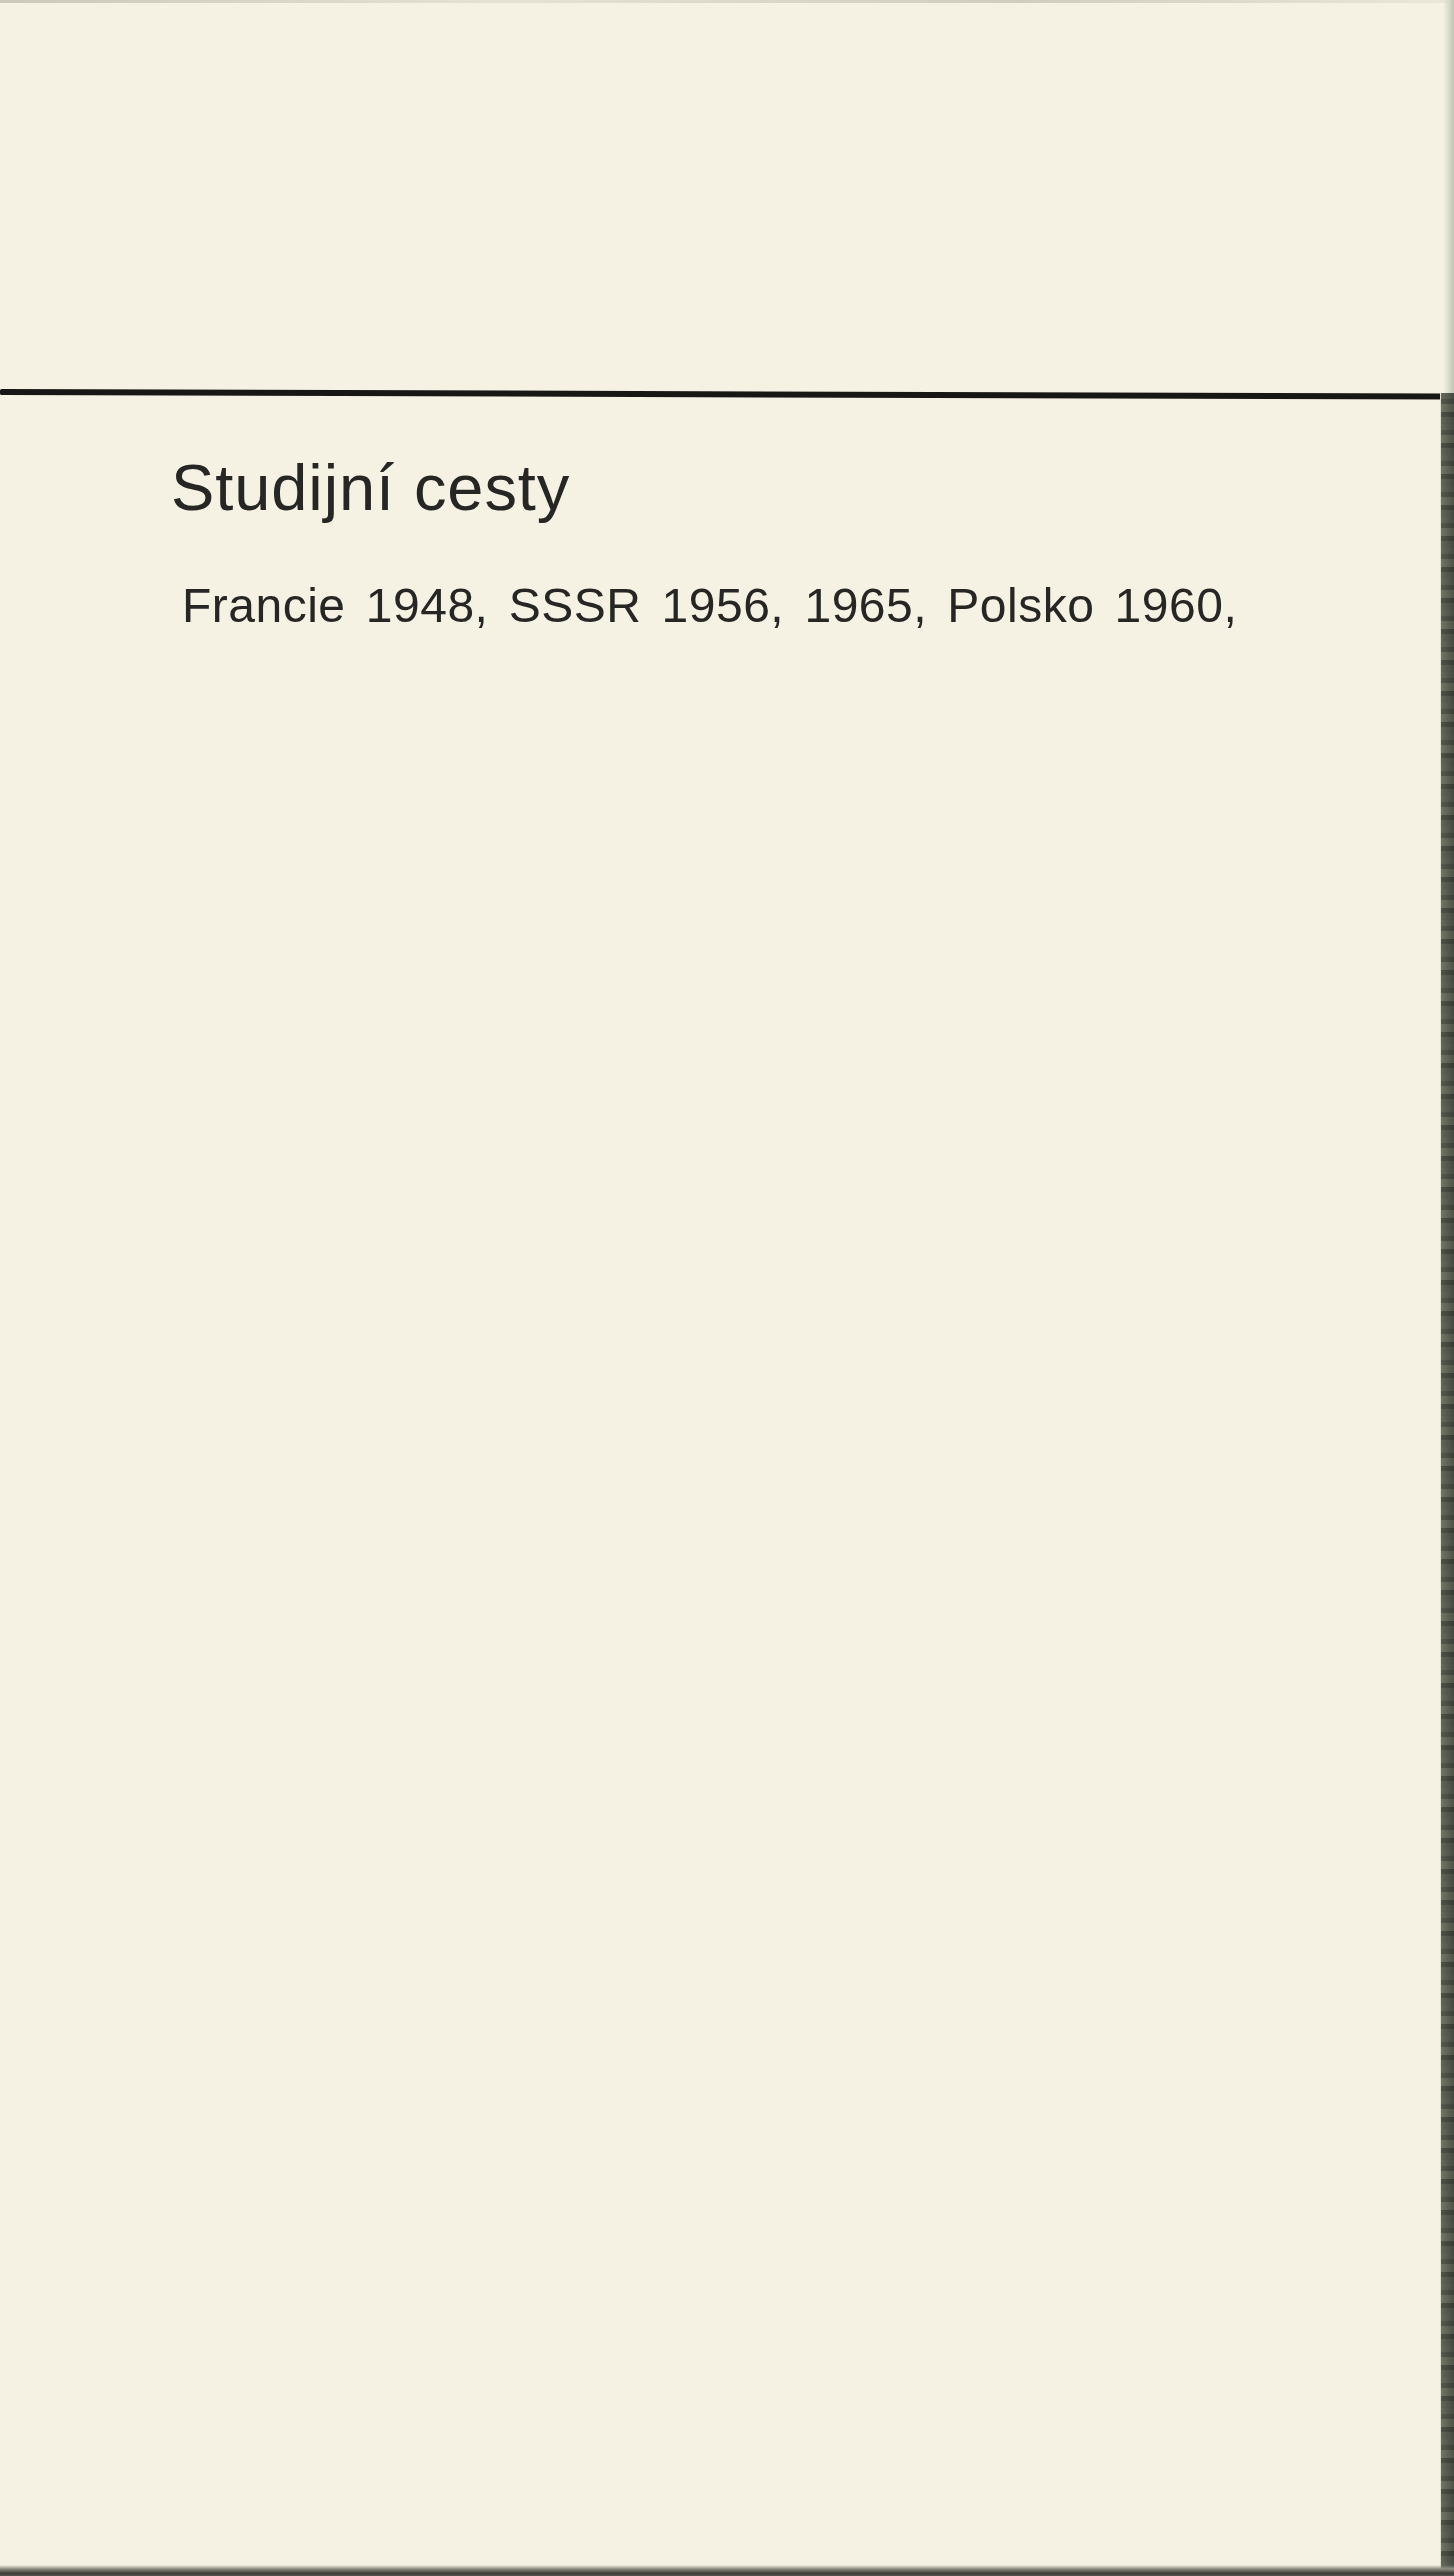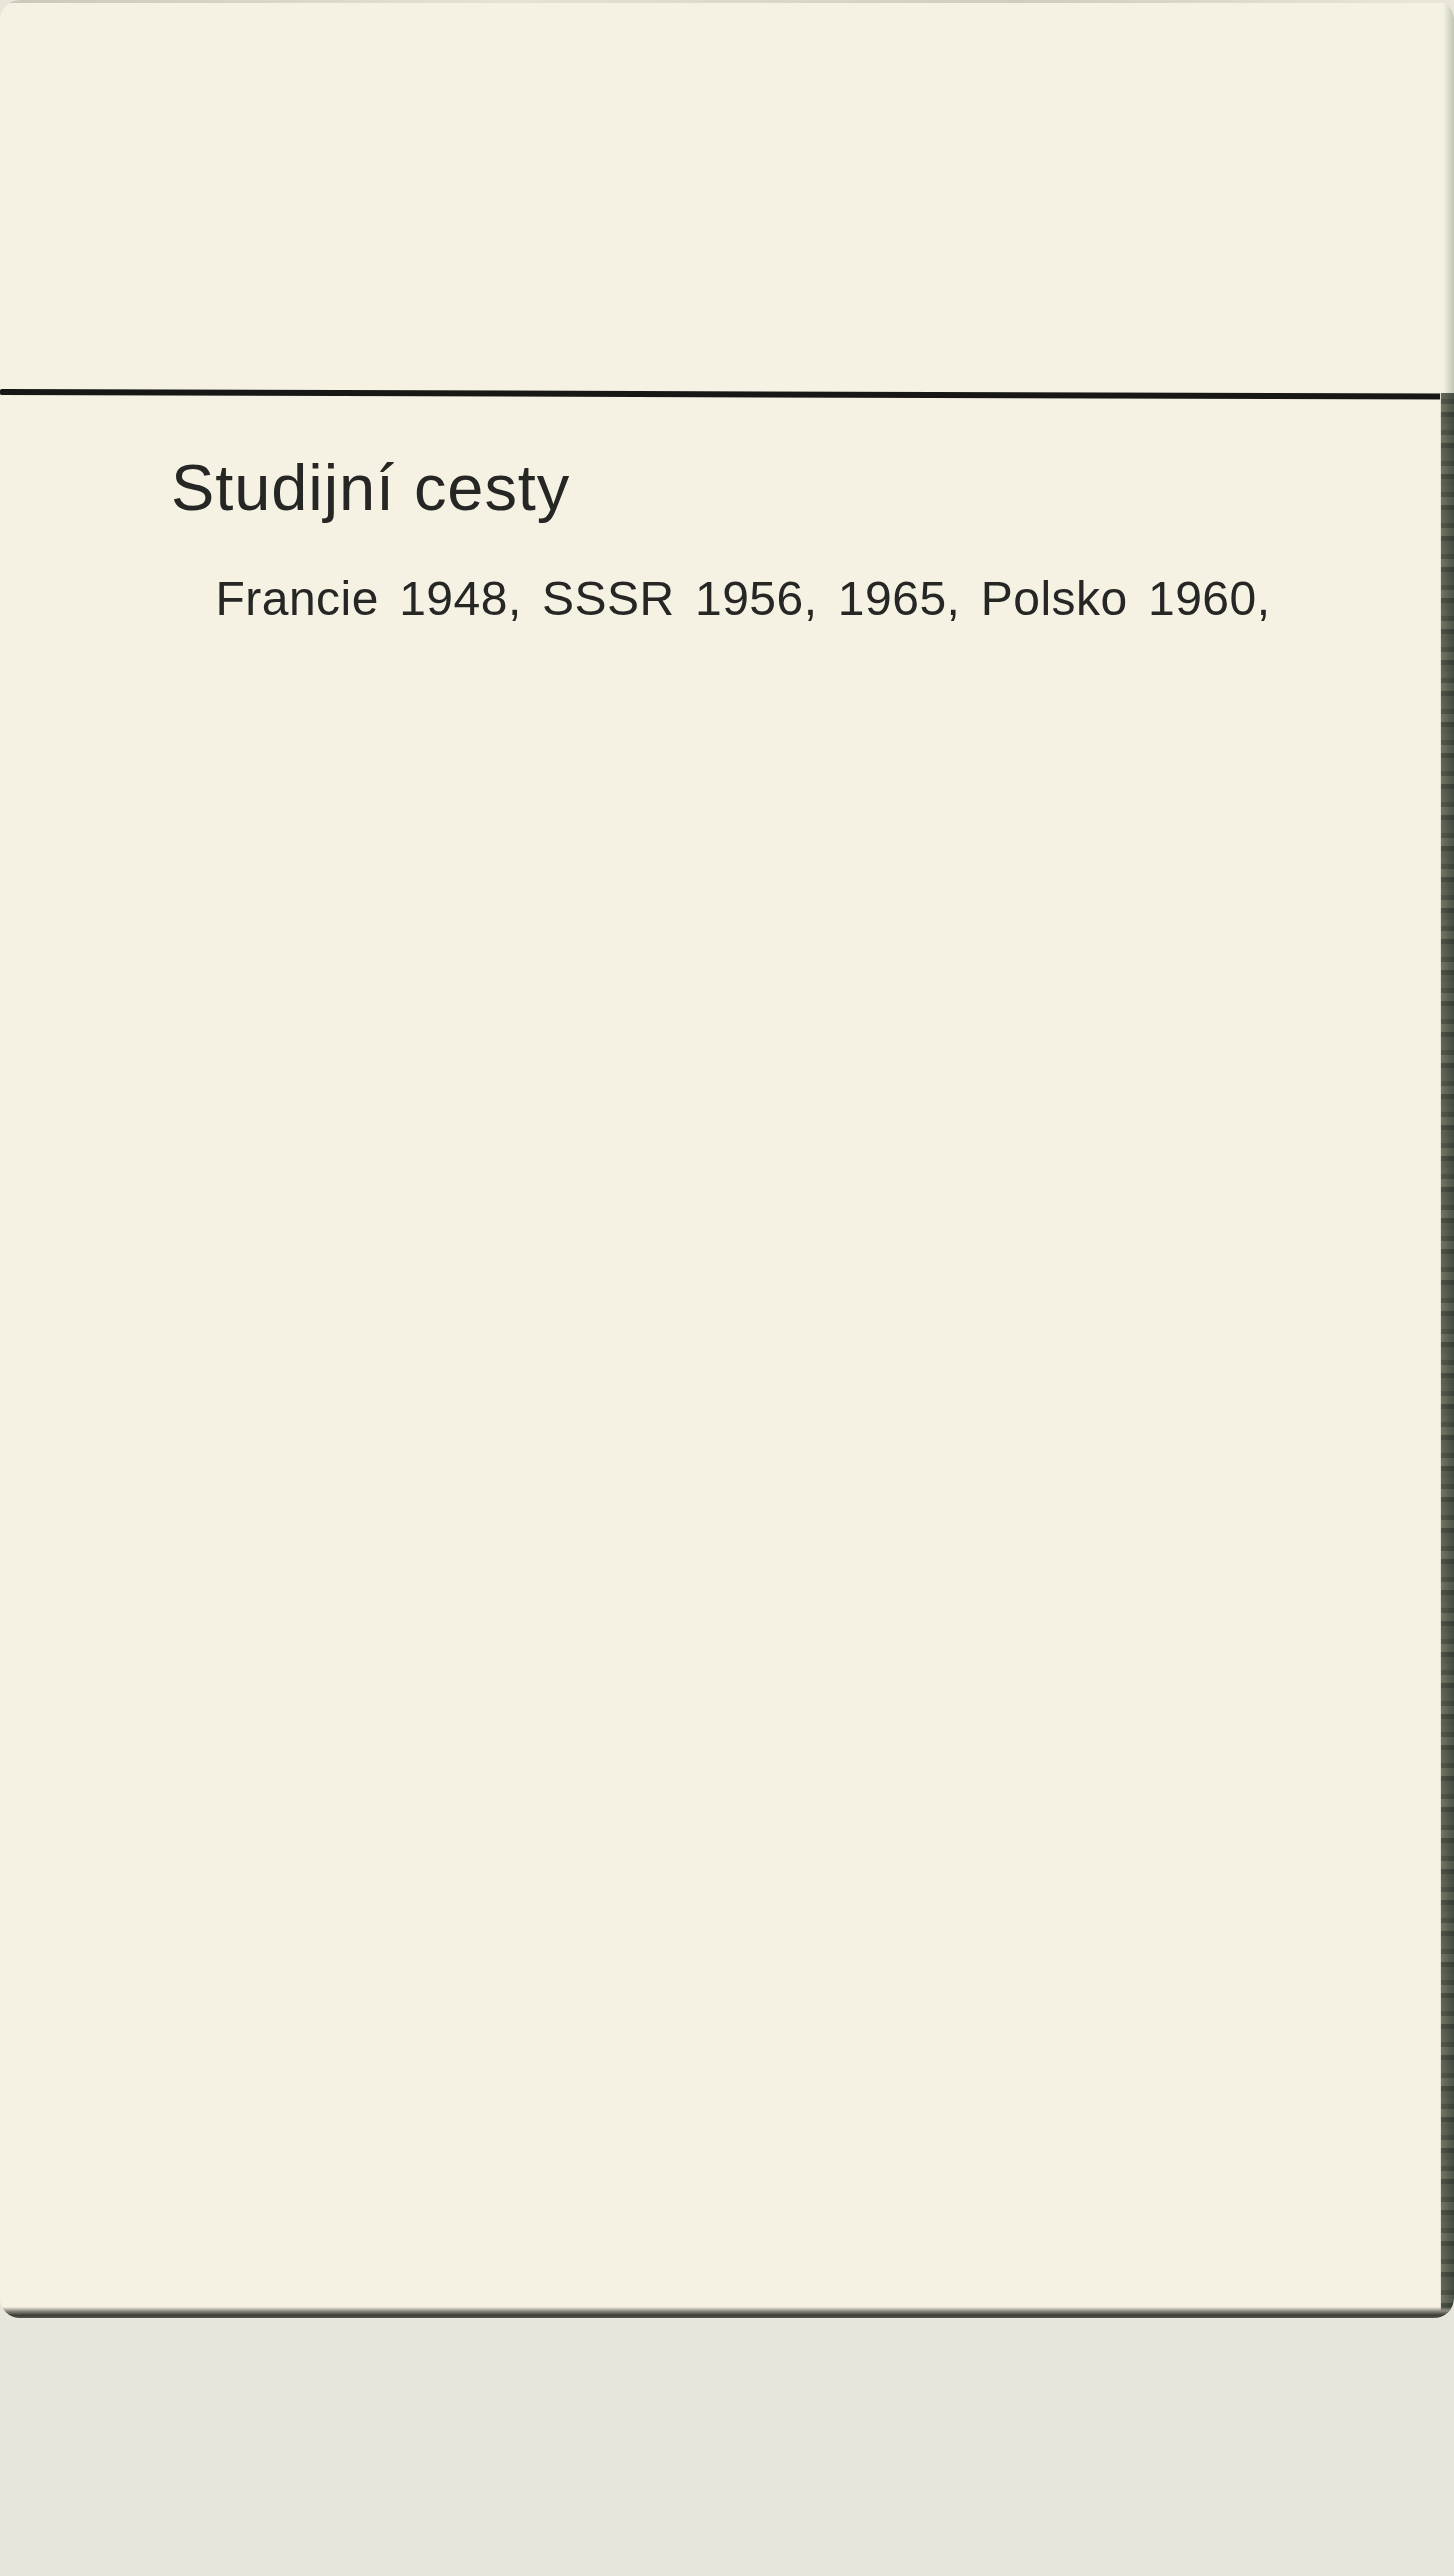--- a/index.html
+++ b/index.html
@@ -4,25 +4,24 @@
 <title>Scanned page</title>
 <style>
   html, body {
     margin: 0;
     padding: 0;
     background: #e8e6da;
   }
   .page {
     position: relative;
     width: 1454px;
-    height: 2318px;
+    height: 2576px;
     background: var(--paper, #f5f2e4);
     overflow: hidden;
     font-family: "Liberation Sans", sans-serif;
-    border-radius: 20px;
   }
   
   .top-hairline {
     position: absolute;
     top: 0; left: 0;
     width: 100%; height: 2.7px;
     background: linear-gradient(90deg,
       rgba(150,150,135,0.45) 0%,
       rgba(190,190,172,0.30) 35%,
       rgba(160,160,145,0.45) 70%,
@@ -47,29 +46,28 @@
     font-size: 65px;
     font-weight: 400;
     line-height: 1.15;
     letter-spacing: 0.9px;
     color: var(--ink, #262624);
     white-space: nowrap;
   }
   .body {
     position: absolute;
     left: 171px; top: 562px;
-    margin: 4px;
+    margin: 11px;
     width: 1136px;
     font-size: 48px;
     font-weight: 400;
     line-height: 66px;
     letter-spacing: 0.5px;
     word-spacing: 6.4px;
     color: var(--ink, #262624);
-    text-align: center;
   }
   .body .line { display: block; white-space: nowrap; }
 
   
   .edge-right-top {
     position: absolute;
     top: 0; right: 0;
     width: 11px; height: 393px;
     background: linear-gradient(90deg,
       rgba(198,200,182,0) 0%,

